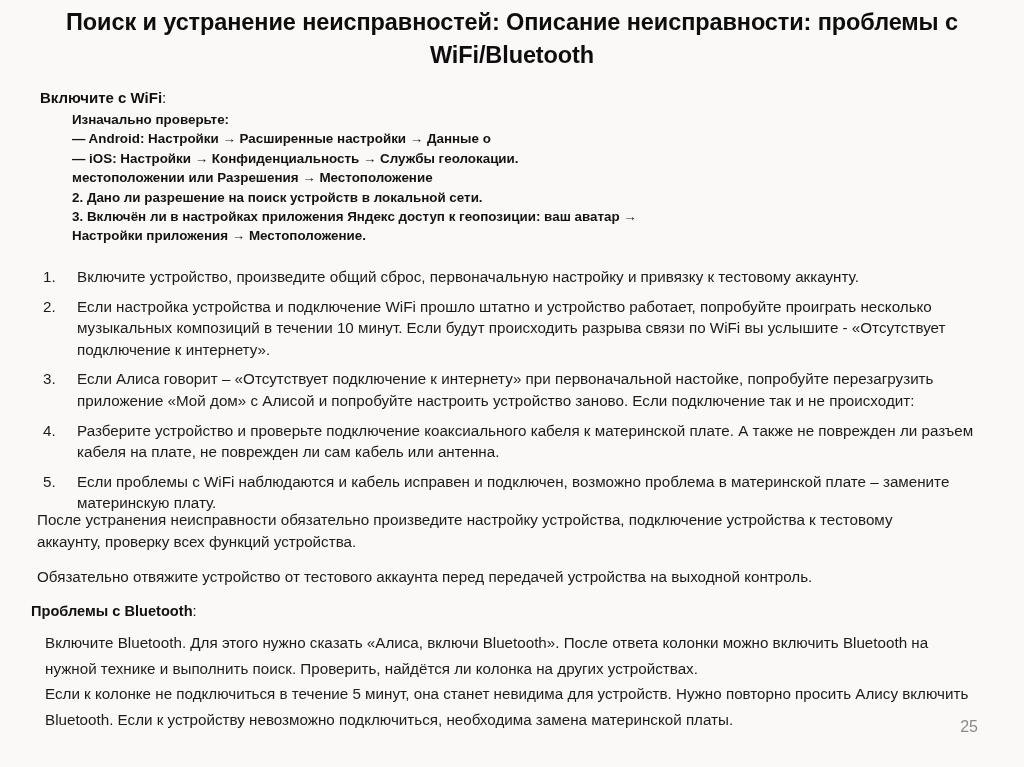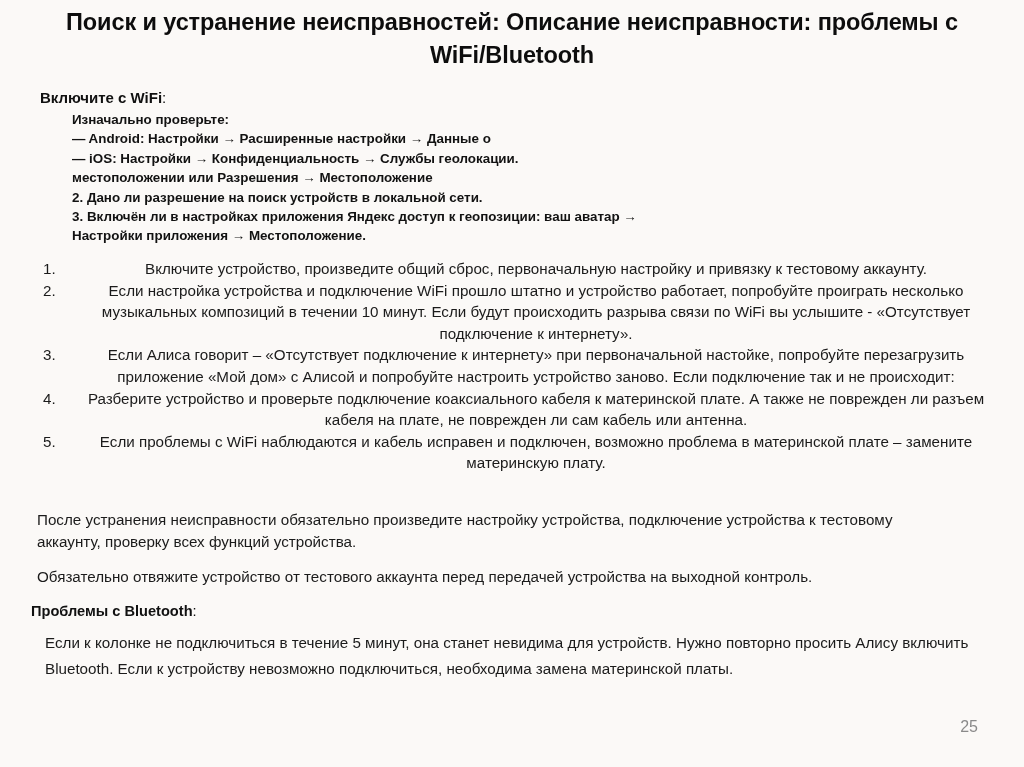--- a/index.html
+++ b/index.html
@@ -78,22 +78,21 @@
     margin-bottom: 0px;
   }
   .numlist .marker {
     position: absolute;
     left: 0;
     top: 0;
     width: 20px;
     text-align: left;
   }
   .numlist .li p {
-    margin: 0;
-    text-align: center;
+    margin: 8px;
   }
 
   
   .para {
     position: absolute;
     left: 37px;
     width: 920px;
     font-size: 15.2px;
     line-height: 21.6px;
     color: #1b1b1b;
@@ -191,18 +190,19 @@
 
   <div class="para" id="para-untie">
     <p>Обязательно отвяжите устройство от тестового аккаунта перед передачей устройства на выходной контроль.</p>
   </div>
 
   <div class="heading-bt">
     <span>Проблемы с Bluetooth</span><span class="tail">:</span>
   </div>
 
   <div class="bt-body">
+    <p>Включите Bluetooth. Для этого нужно сказать «Алиса, включи Bluetooth». После ответа колонки можно включить Bluetooth на нужной технике и выполнить поиск. Проверить, найдётся ли колонка на других устройствах.</p>
     <p>Если к колонке не подключиться в течение 5 минут, она станет невидима для устройств. Нужно повторно просить Алису включить Bluetooth. Если к устройству невозможно подключиться, необходима замена материнской платы.</p>
   </div>
 
   <div class="page-number">25</div>
 
 </div>
 
 </body></html>

